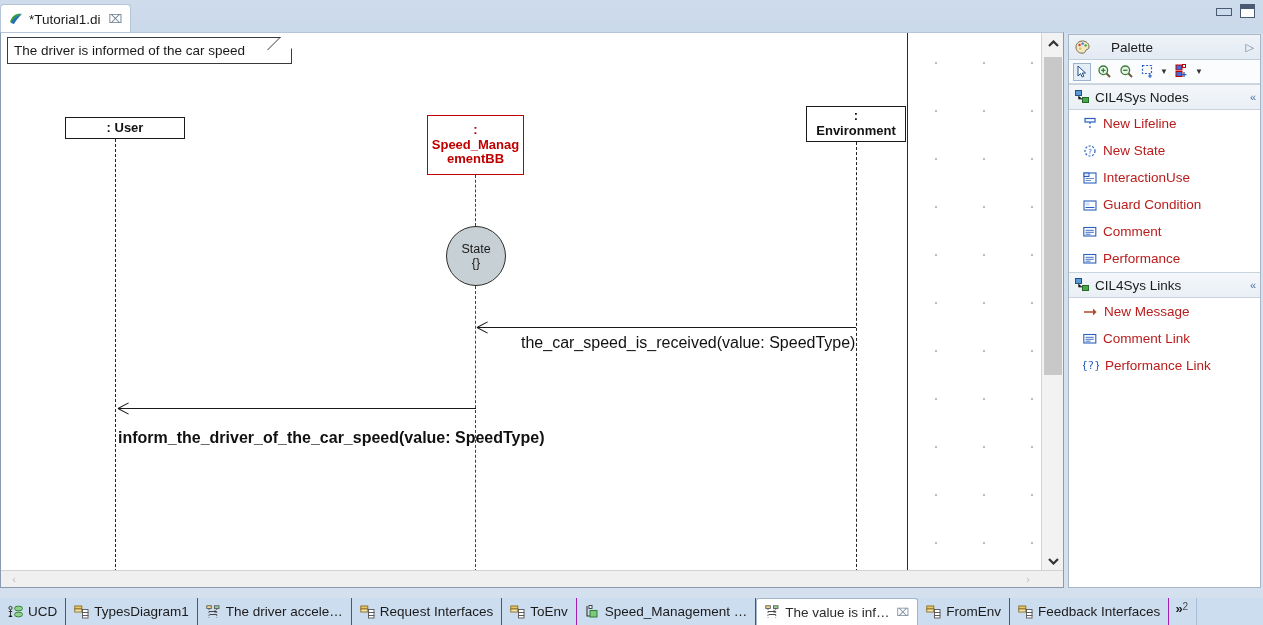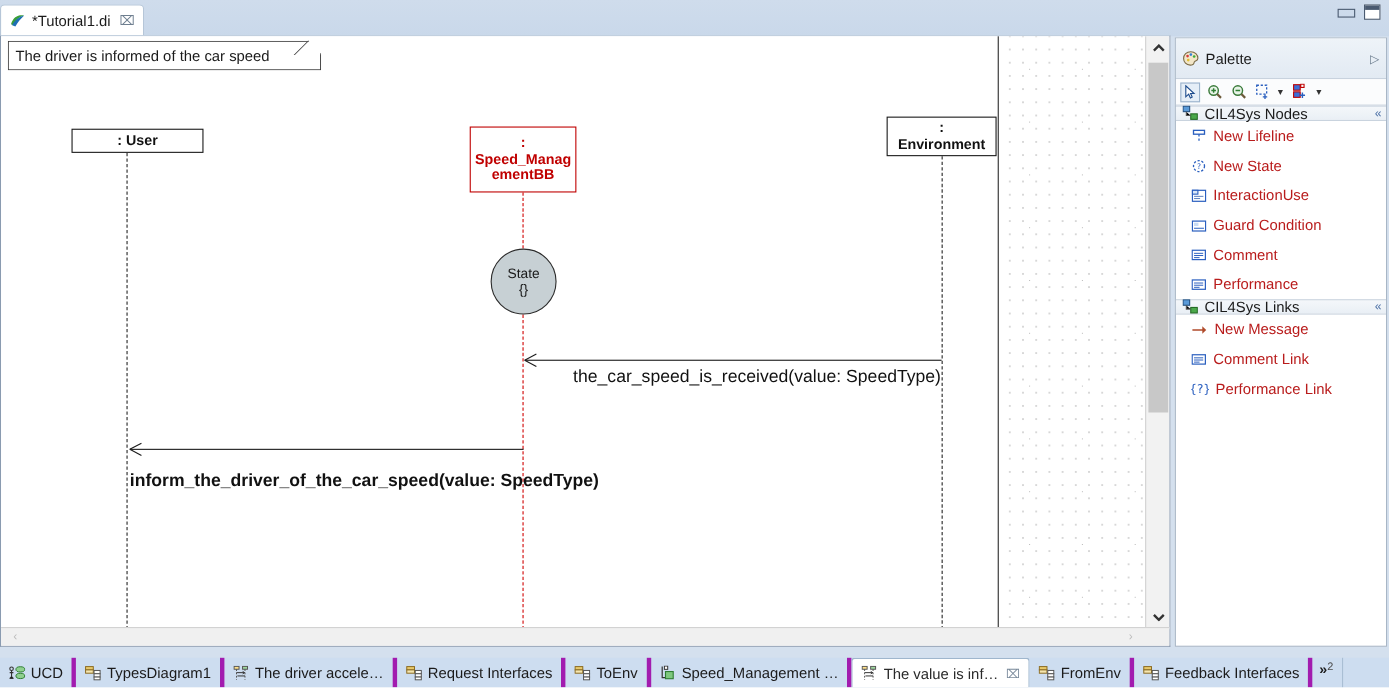--- a/index.html
+++ b/index.html
@@ -148,56 +148,56 @@
   .msg-label {
     position: absolute; font-size: 16px; color: #111; white-space: nowrap;
   }
 
   
   .palette {
     position: absolute; left: 1068px; top: 34px; width: 193px; height: 554px;
     background: #ffffff; border: 1px solid #a8b6c6;
   }
   .pal-title {
-    height: 37px; background: linear-gradient(to bottom,#eef3f8,#e2eaf3);
+    height: 25px; background: linear-gradient(to bottom,#eef3f8,#e2eaf3);
     border-bottom: 1px solid #c3cedb;
-    display: flex; align-items: center; padding: 0 6px; gap: 6px;
+    display: flex; align-items: center; padding: 0 6px; gap: 21px;
     font-size: 13.5px; color: #1b1b1b;
   }
   .pal-title .spacer { flex: 1; }
   .pal-toolbar {
     height: 24px; background: #fbfcfd; border-bottom: 1px solid #cfd8e2;
     display: flex; align-items: center; gap: 4px; padding: 0 4px;
   }
   .tb-btn { width:18px;height:18px;display:flex;align-items:center;justify-content:center;}
   .tb-btn.sel { border:1px solid #9bb3cc; background:#e5eef7; }
   .caret { font-size: 8px; color: #333; margin: 0 2px 0 -1px;}
   .pal-group {
-    height: 14px; background: linear-gradient(to bottom,#f4f7fa,#e9eff5);
+    height: 26px; background: linear-gradient(to bottom,#f4f7fa,#e9eff5);
     border-top: 1px solid #c9d3de; border-bottom: 1px solid #c9d3de;
     display: flex; align-items: center; gap: 6px; padding: 0 6px;
     font-size: 13.5px; color: #1b1b1b;
   }
   .pal-group .spacer { flex: 1; }
   .pal-group .chev { color:#4a6fa5; font-size:11px; letter-spacing:-2px;}
   .pal-item {
     height: 27px; display: flex; align-items: center; gap: 6px;
     padding-left: 14px; font-size: 13.5px; color: #b91c1c;
   }
 
   
   .tabbar {
     position: absolute; left: 0; bottom: 0; width: 1263px; height: 27px;
     background: #cdddf0;
     display: flex; align-items: stretch;
   }
   .btab {
     display: flex; align-items: center; gap: 5px;
     padding: 0 8px; font-size: 13.5px; color: #1b1b1b;
-    border-right: 4px solid #a21caf;
+    border-right: 1px solid #a21caf;
     background: transparent; white-space: nowrap;
   }
   .btab.active {
     background: #ffffff; border: 1px solid #9fb6cd; border-bottom: none;
     border-radius: 3px 3px 0 0; color: #2a2a2a;
   }
   .btab .cls { color:#7b8b9c; font-size: 11px; margin-left: 2px;}
   .btab-overflow {
     display: flex; align-items: flex-start; padding: 3px 8px 0 6px;
     font-size: 13px; color: #1b1b1b; border-right: 1px solid #a9bed4;

